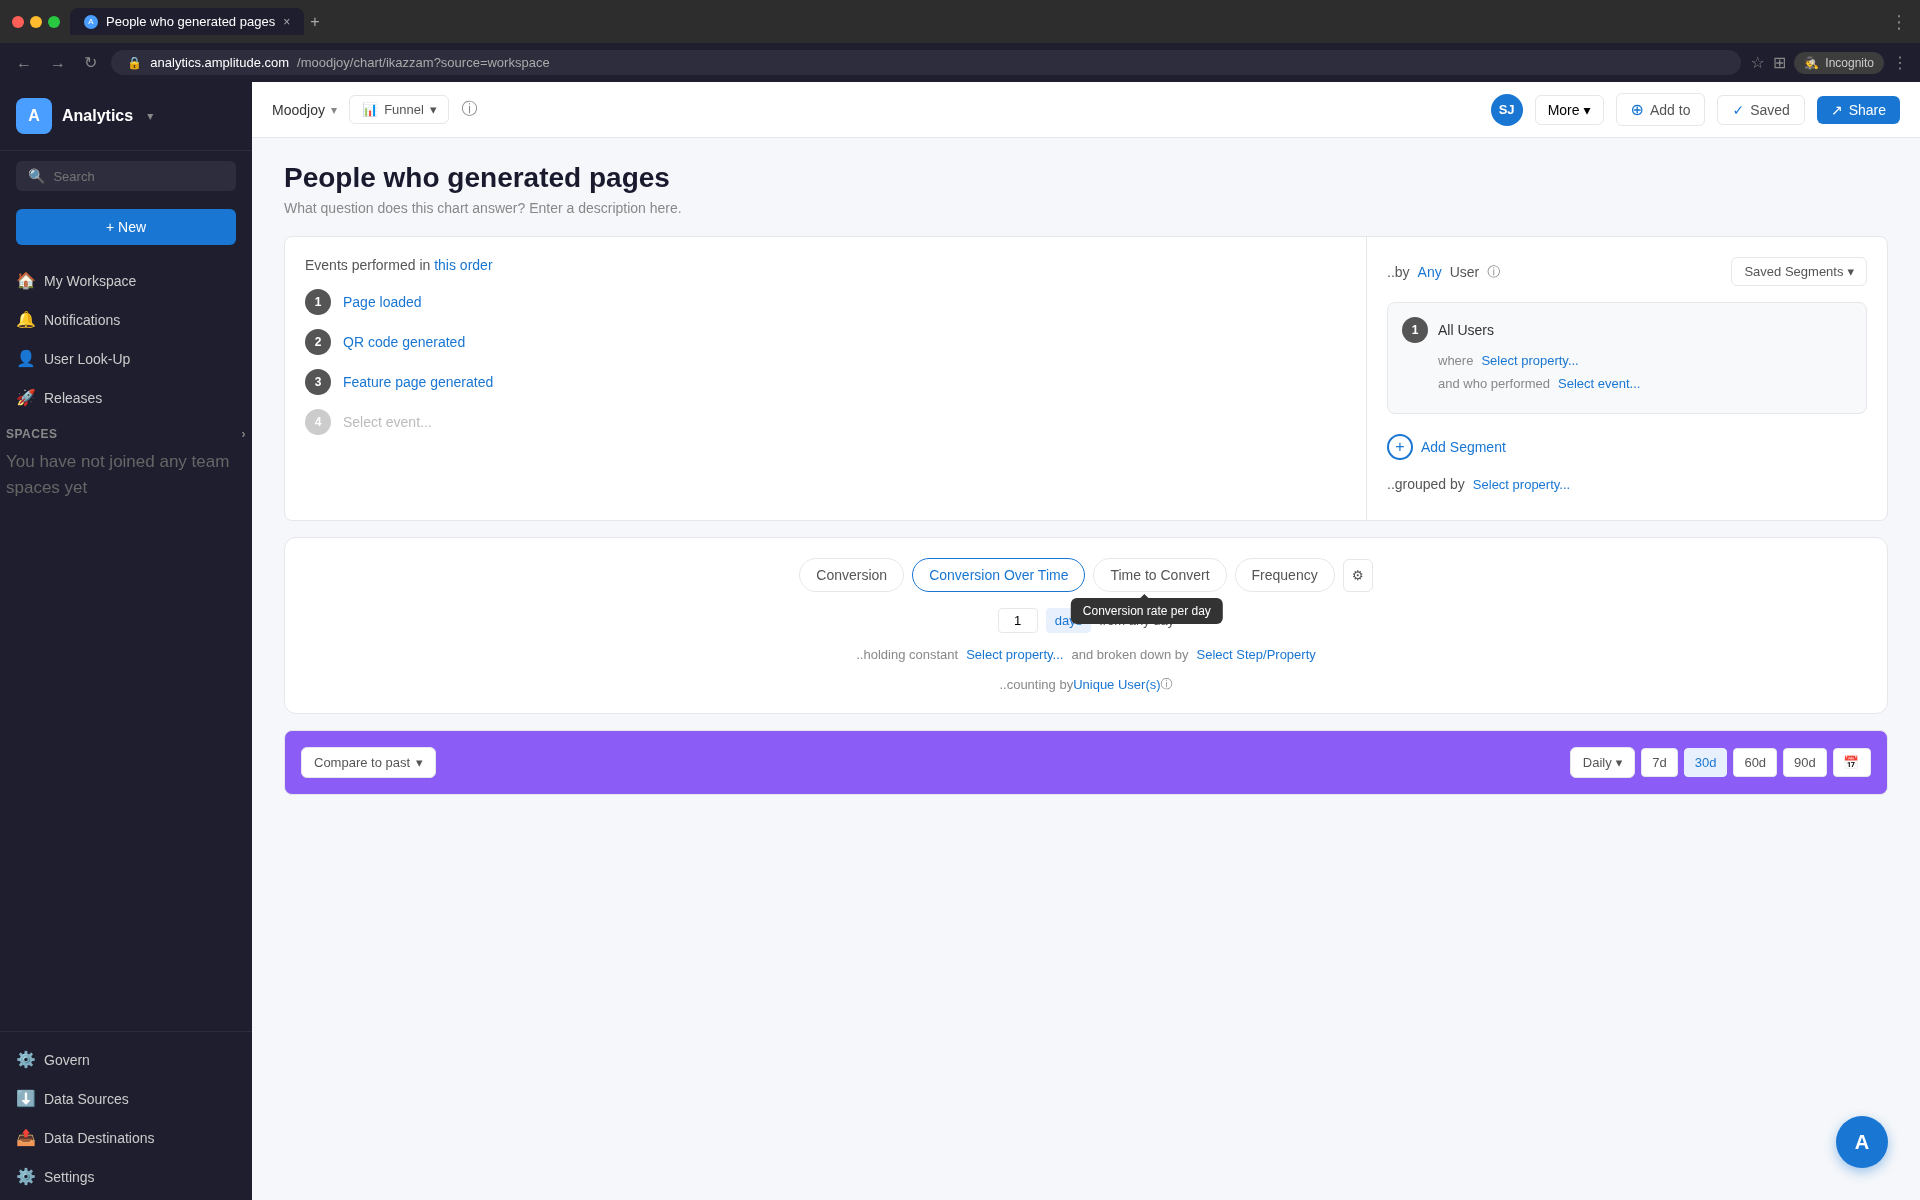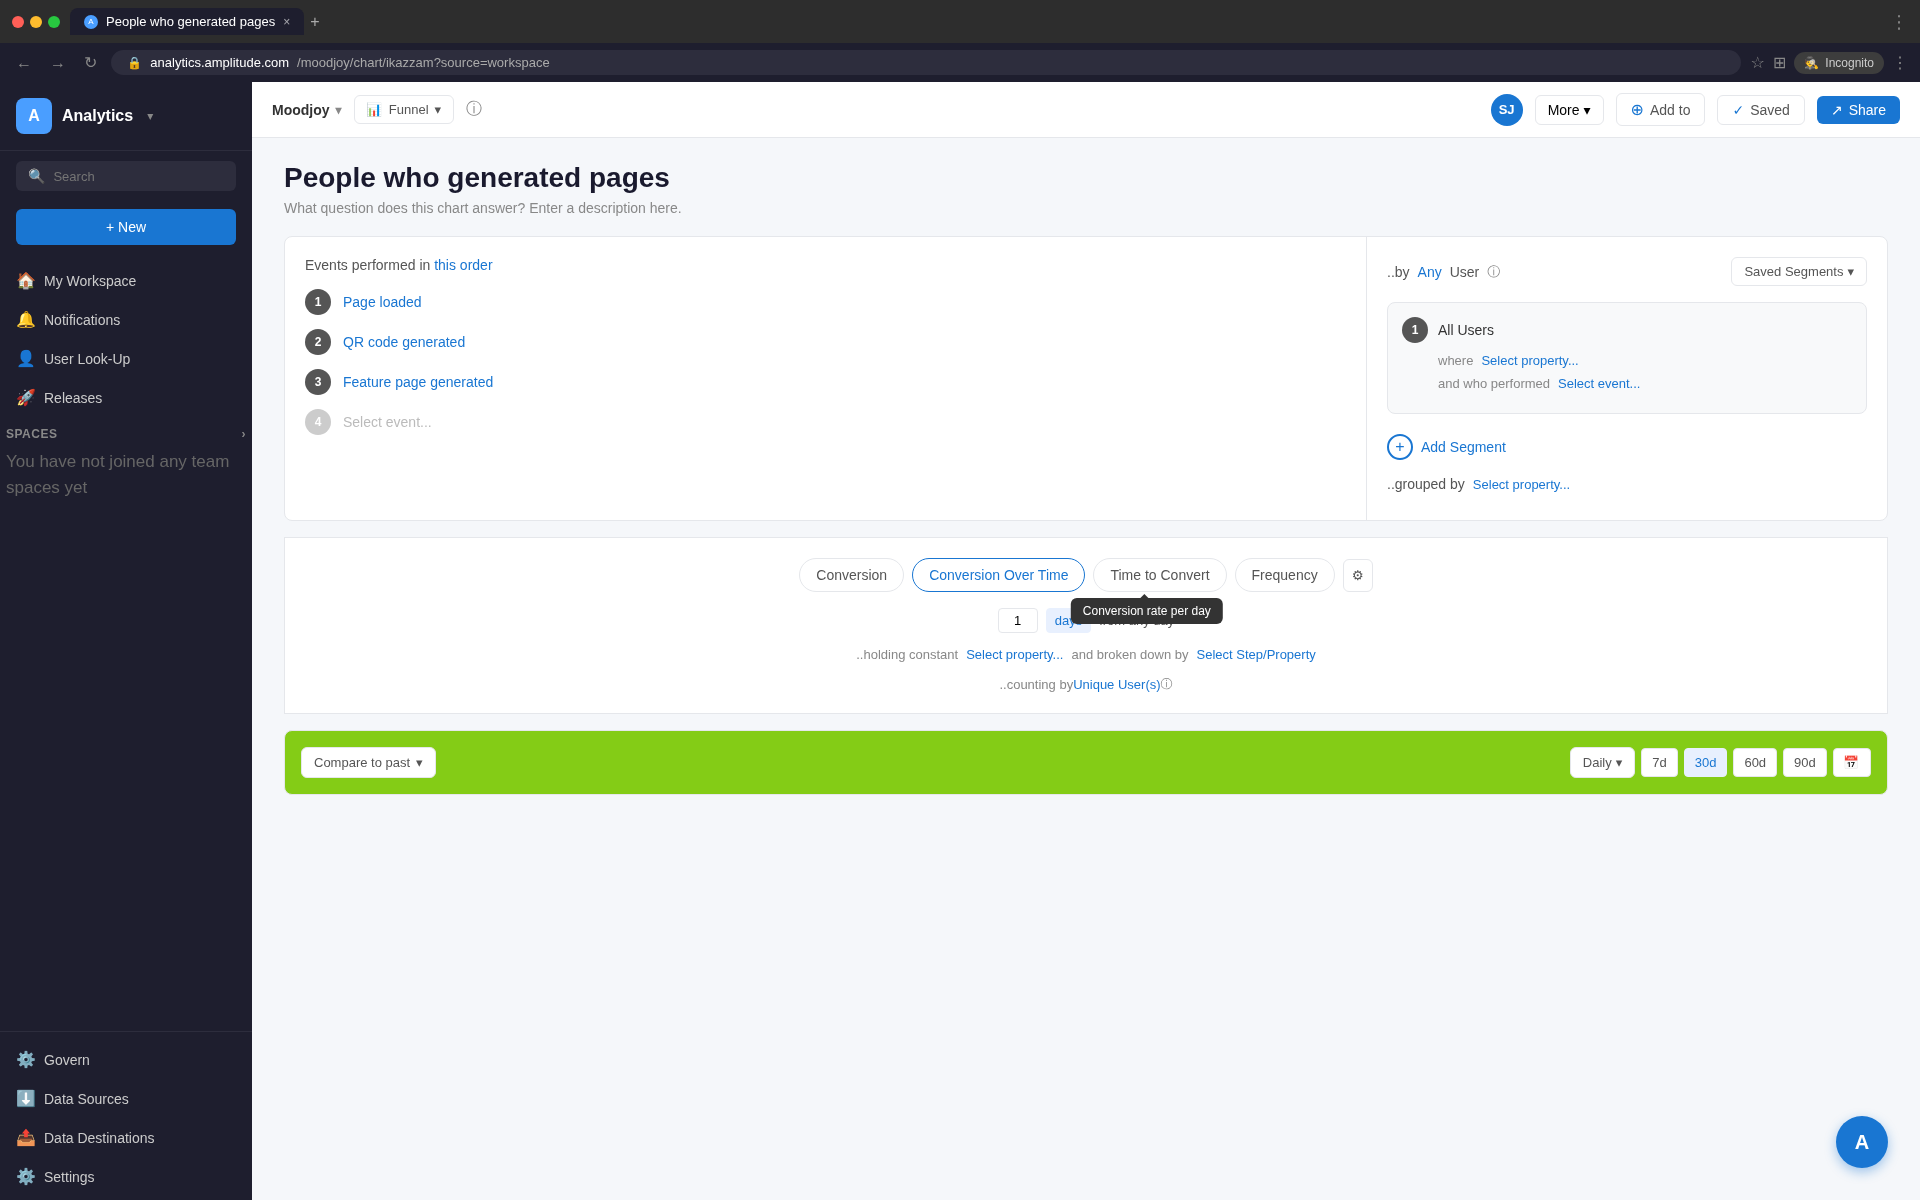--- a/index.html
+++ b/index.html
@@ -54,21 +54,21 @@
     .spaces-header { display: flex; align-items: center; justify-content: space-between; color: #888; font-size: 12px; font-weight: 600; text-transform: uppercase; letter-spacing: 0.5px; }
     .spaces-empty { color: #666; font-size: 17px; line-height: 1.5; padding: 8px 0; }
 
     .sidebar-bottom { padding: 8px 0; border-top: 1px solid #2d2d3d; }
 
     
     .main-content { flex: 1; display: flex; flex-direction: column; overflow: hidden; background: #f5f7fa; }
 
     
     .top-bar { background: #fff; border-bottom: 1px solid #e5e7eb; padding: 0 20px; display: flex; align-items: center; gap: 12px; height: 56px; }
-    .project-selector { display: flex; align-items: center; gap: 6px; font-weight: 700; cursor: pointer; }
+    .project-selector { display: flex; align-items: center; gap: 6px; font-weight: 400; cursor: pointer; }
     .project-caret { color: #888; font-size: 12px; }
     .chart-type-btn { display: flex; align-items: center; gap: 6px; padding: 6px 12px; border: 1px solid #e5e7eb; border-radius: 6px; background: #fff; cursor: pointer; color: #555; font-size: 13px; }
     .chart-type-icon { color: #1976d2; }
     .info-btn { color: #888; background: none; border: none; cursor: pointer; font-size: 16px; }
     .spacer { flex: 1; }
     .user-avatar { width: 32px; height: 32px; background: #1976d2; border-radius: 50%; display: flex; align-items: center; justify-content: center; color: white; font-weight: bold; font-size: 13px; }
     .more-btn { display: flex; align-items: center; gap: 4px; padding: 6px 12px; border: 1px solid #e5e7eb; border-radius: 6px; background: #fff; cursor: pointer; font-size: 14px; }
     .add-to-btn { display: flex; align-items: center; gap: 6px; padding: 6px 14px; border: 1px solid #e5e7eb; border-radius: 6px; background: #fff; cursor: pointer; font-size: 14px; color: #555; }
     .add-icon { color: #1976d2; font-size: 16px; }
     .saved-btn { display: flex; align-items: center; gap: 6px; padding: 6px 14px; border: 1px solid #e5e7eb; border-radius: 6px; background: #fff; cursor: pointer; font-size: 14px; color: #555; }
@@ -110,42 +110,42 @@
     .segment-row { display: flex; align-items: center; gap: 8px; margin-bottom: 8px; padding-left: 36px; }
     .segment-label { color: #888; font-size: 13px; }
     .select-prop { color: #1976d2; cursor: pointer; font-size: 13px; }
     .add-segment { display: flex; align-items: center; gap: 8px; padding: 8px 0; cursor: pointer; }
     .add-segment-icon { width: 26px; height: 26px; border-radius: 50%; border: 2px solid #1976d2; color: #1976d2; display: flex; align-items: center; justify-content: center; font-size: 16px; }
     .add-segment-text { color: #1976d2; font-size: 14px; }
     .grouped-row { display: flex; align-items: center; gap: 8px; padding: 8px 0; }
     .grouped-label { color: #555; font-size: 14px; }
 
     
-    .analysis-section { background: #fff; border: 1px solid #e5e7eb; border-radius: 0; padding: 20px; }
+    .analysis-section { background: #fff; border: 1px solid #e5e7eb; border-radius: 12px; padding: 20px; }
     .tabs-row { display: flex; align-items: center; justify-content: center; gap: 8px; margin-bottom: 16px; position: relative; }
     .tab-btn { padding: 8px 16px; border: 1px solid #e5e7eb; border-radius: 20px; background: #fff; cursor: pointer; font-size: 14px; color: #555; }
     .tab-btn.active { border-color: #1976d2; color: #1976d2; }
     .settings-btn { padding: 8px; border: 1px solid #e5e7eb; border-radius: 6px; background: #fff; cursor: pointer; color: #555; }
     .tooltip { position: absolute; top: 40px; left: 50%; transform: translateX(-10%); background: #333; color: white; padding: 6px 12px; border-radius: 6px; font-size: 12px; white-space: nowrap; z-index: 10; }
     .tooltip::before { content: ''; position: absolute; top: -4px; left: 50%; transform: translateX(-80%); border-left: 4px solid transparent; border-right: 4px solid transparent; border-bottom: 4px solid #333; }
 
     .options-row { display: flex; align-items: center; gap: 8px; justify-content: center; margin-bottom: 14px; }
     .day-input { width: 40px; padding: 4px 8px; border: 1px solid #e5e7eb; border-radius: 4px; text-align: center; font-size: 13px; }
     .days-badge { background: #e8f0fe; color: #1976d2; border-radius: 4px; padding: 4px 8px; font-size: 13px; cursor: pointer; border: 1px solid #e8f0fe; }
     .from-any-day { color: #555; font-size: 13px; }
 
     .holding-row { display: flex; align-items: center; gap: 8px; justify-content: center; margin-bottom: 14px; }
     .holding-label { color: #888; font-size: 13px; }
     .counting-row { display: flex; align-items: center; gap: 0; justify-content: center; }
     .counting-label { color: #888; font-size: 13px; }
     .unique-users { color: #1976d2; font-size: 13px; cursor: pointer; font-weight: 500; }
     .info-small { color: #888; font-size: 12px; cursor: pointer; }
 
     
-    .chart-controls { background: #84cc16; border: 1px solid #e5e7eb; border-radius: 8px; margin-top: 16px; padding: 16px; }
+    .chart-controls { background: #8b5cf6; border: 1px solid #e5e7eb; border-radius: 8px; margin-top: 16px; padding: 16px; }
     .chart-controls-row { display: flex; align-items: center; justify-content: space-between; }
     .compare-btn { padding: 7px 12px; border: 1px solid #e5e7eb; border-radius: 6px; background: #fff; cursor: pointer; font-size: 13px; color: #555; display: flex; align-items: center; gap: 6px; }
     .time-controls { display: flex; align-items: center; gap: 6px; }
     .daily-btn { padding: 7px 12px; border: 1px solid #e5e7eb; border-radius: 6px; background: #fff; cursor: pointer; font-size: 13px; color: #555; display: flex; align-items: center; gap: 4px; }
     .time-btn { padding: 6px 10px; border: 1px solid #e5e7eb; border-radius: 4px; background: #fff; cursor: pointer; font-size: 13px; color: #555; }
     .time-btn.active { background: #e8f0fe; color: #1976d2; border-color: #e8f0fe; }
     .cal-btn { padding: 6px 10px; border: 1px solid #e5e7eb; border-radius: 4px; background: #fff; cursor: pointer; font-size: 13px; color: #555; }
 
     
     .fab { position: fixed; bottom: 32px; right: 32px; width: 52px; height: 52px; background: #1976d2; border-radius: 50%; display: flex; align-items: center; justify-content: center; color: white; font-size: 20px; cursor: pointer; box-shadow: 0 4px 12px rgba(25, 118, 210, 0.4); }

